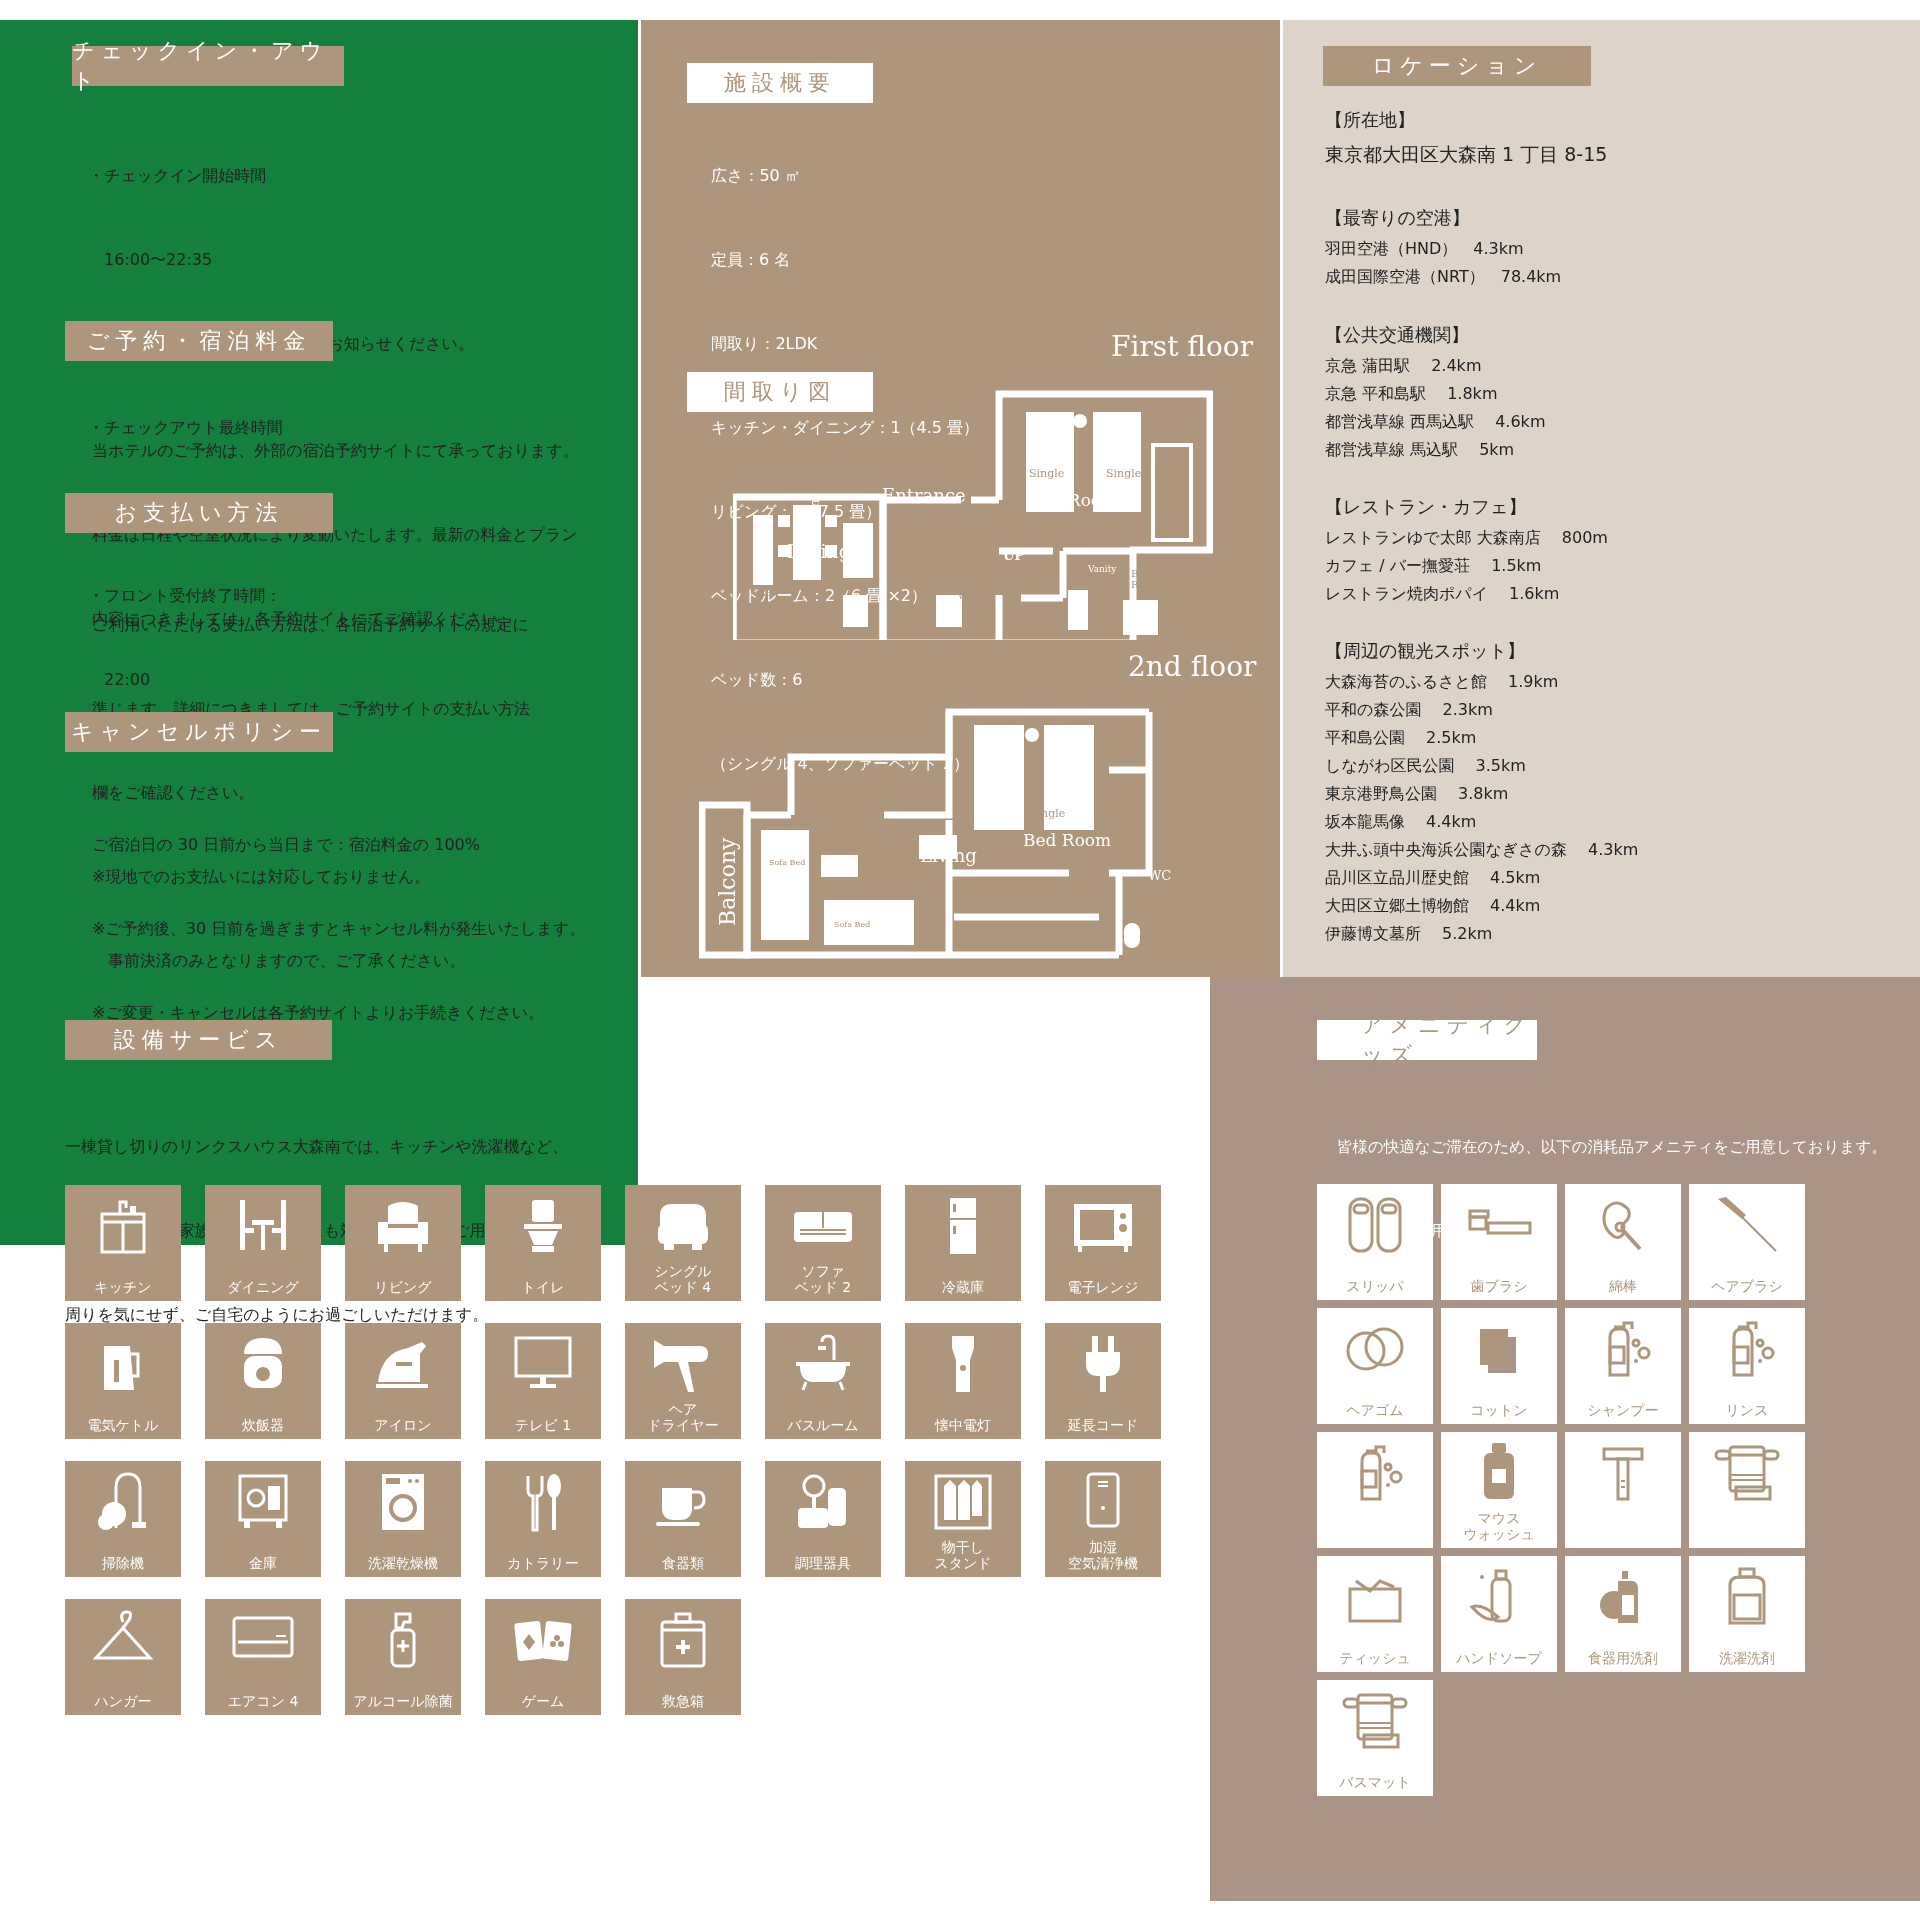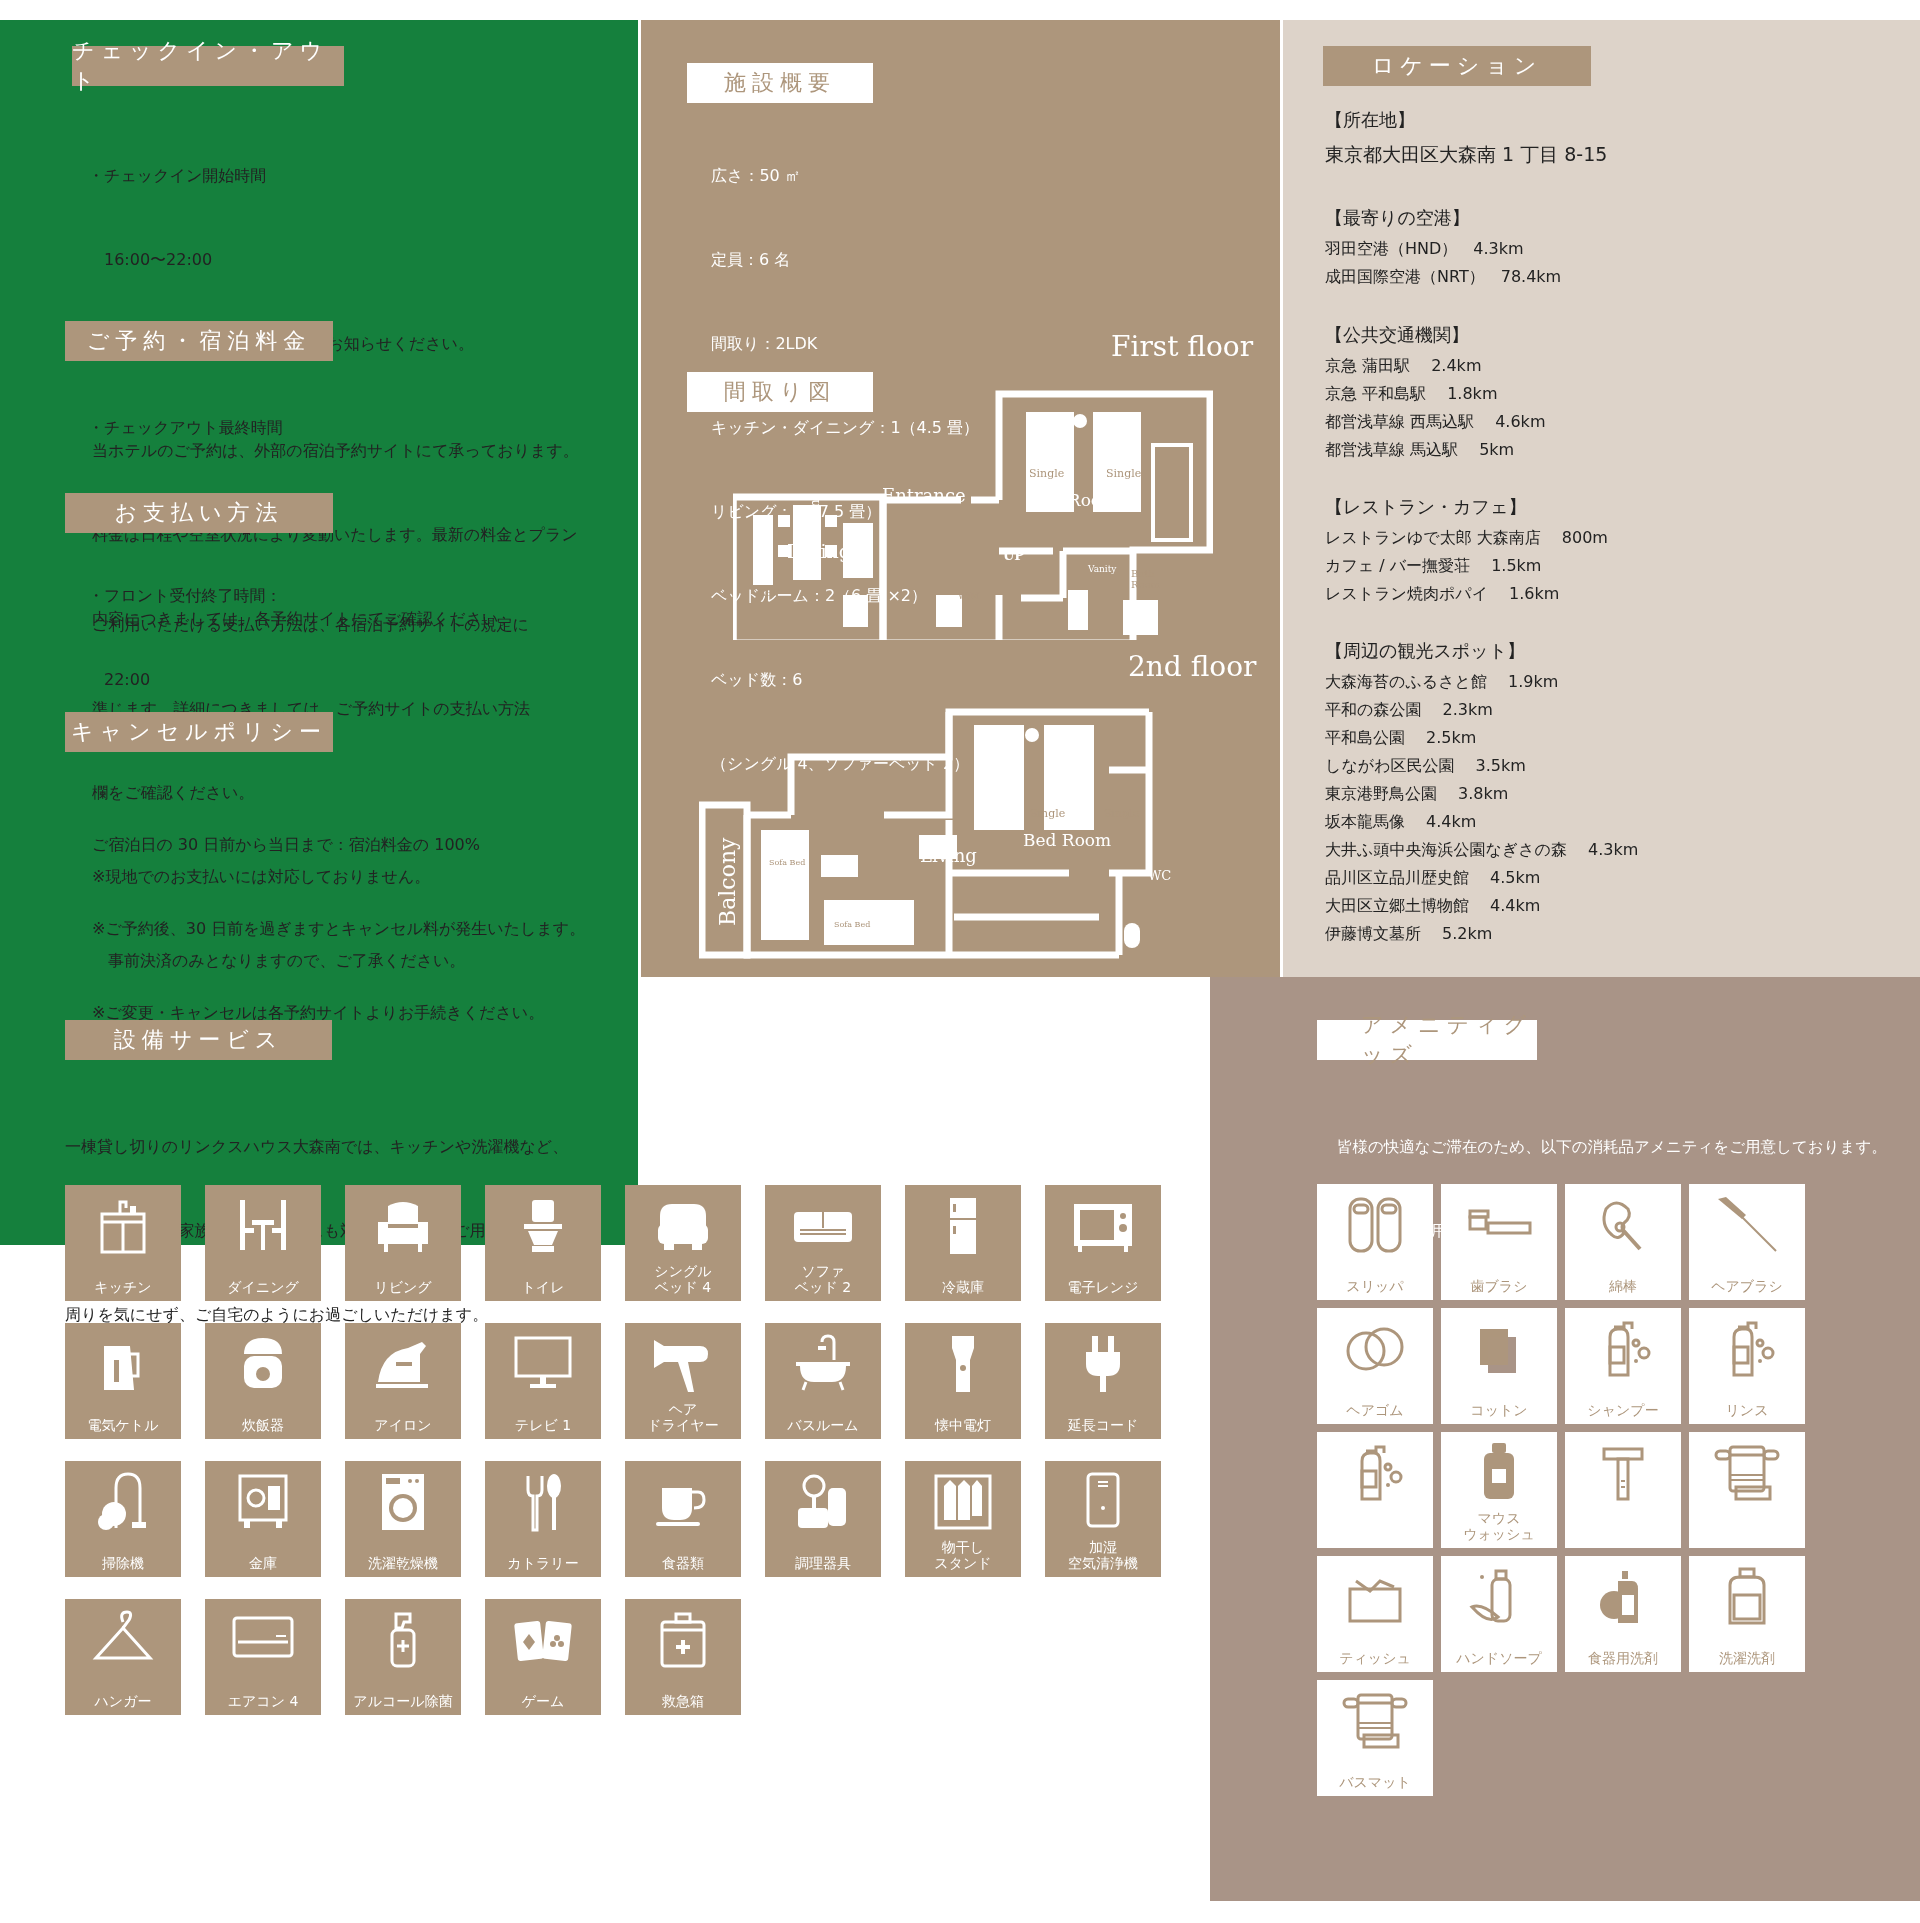--- a/index.html
+++ b/index.html
@@ -43,21 +43,21 @@
   .tile .ico { width: 70px; height: 62px; margin-top: 10px; display: flex; align-items: center; justify-content: center; }
   .tile .lbl { position: absolute; bottom: 6px; left: 0; right: 0; text-align: center; font-size: 14px; line-height: 16px; white-space: pre; }
 </style>
 </head>
 <body>
 
 <div class="panel" id="p-left">
   <div class="heading dark" style="left:72px;top:26px;width:272px;">チェックイン・アウト</div>
   <div class="body-text" style="left:88px;top:86px;">
     <span class="ln">・チェックイン開始時間</span>
-    <span class="ln">　16:00〜22:00</span>
+    <span class="ln">　16:00〜22:35</span>
     <span class="ln">　※前もって到着予定時間を宿にお知らせください。</span>
     <span class="ln">・チェックアウト最終時間</span>
     <span class="ln">　 10:00</span>
     <span class="ln">・フロント受付終了時間：</span>
     <span class="ln">　22:00</span>
   </div>
 
   <div class="heading dark" style="left:65px;top:301px;width:268px;">ご予約・宿泊料金</div>
   <div class="body-text" style="left:92px;top:361px;">
     <span class="ln">当ホテルのご予約は、外部の宿泊予約サイトにて承っております。</span>

